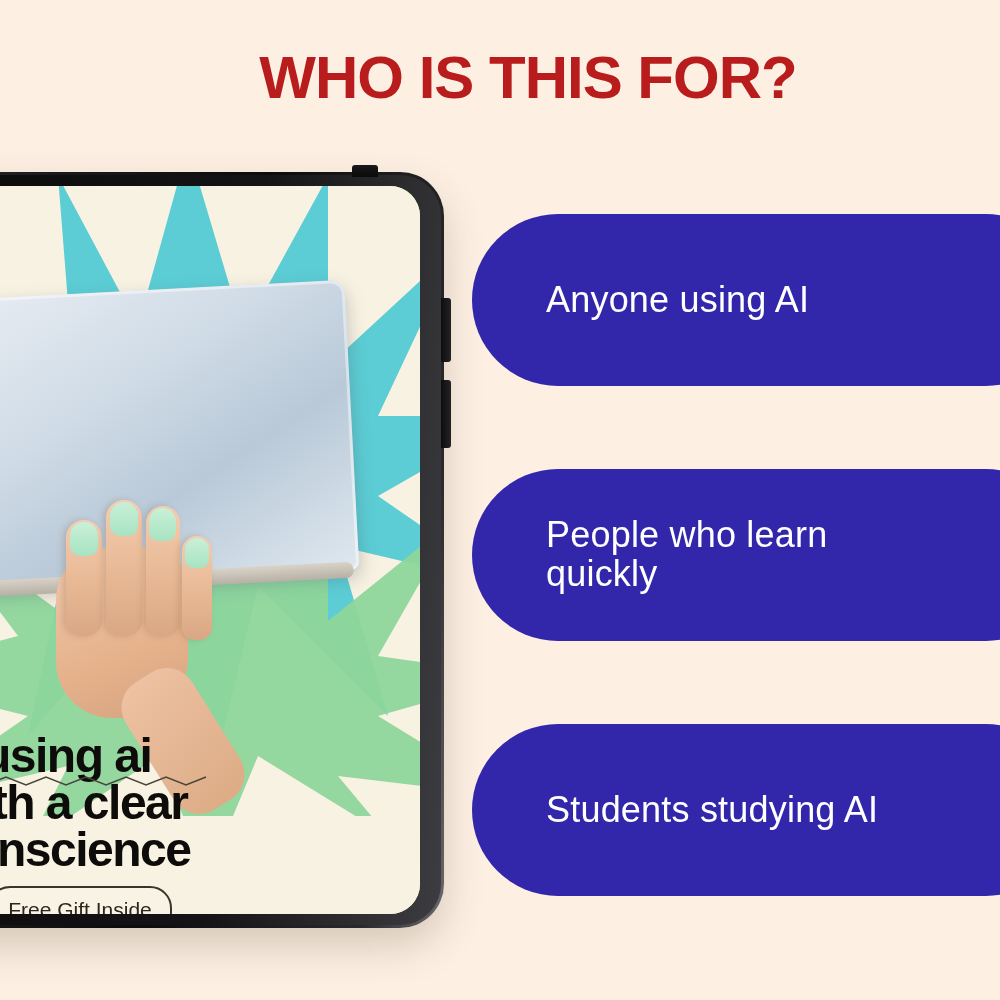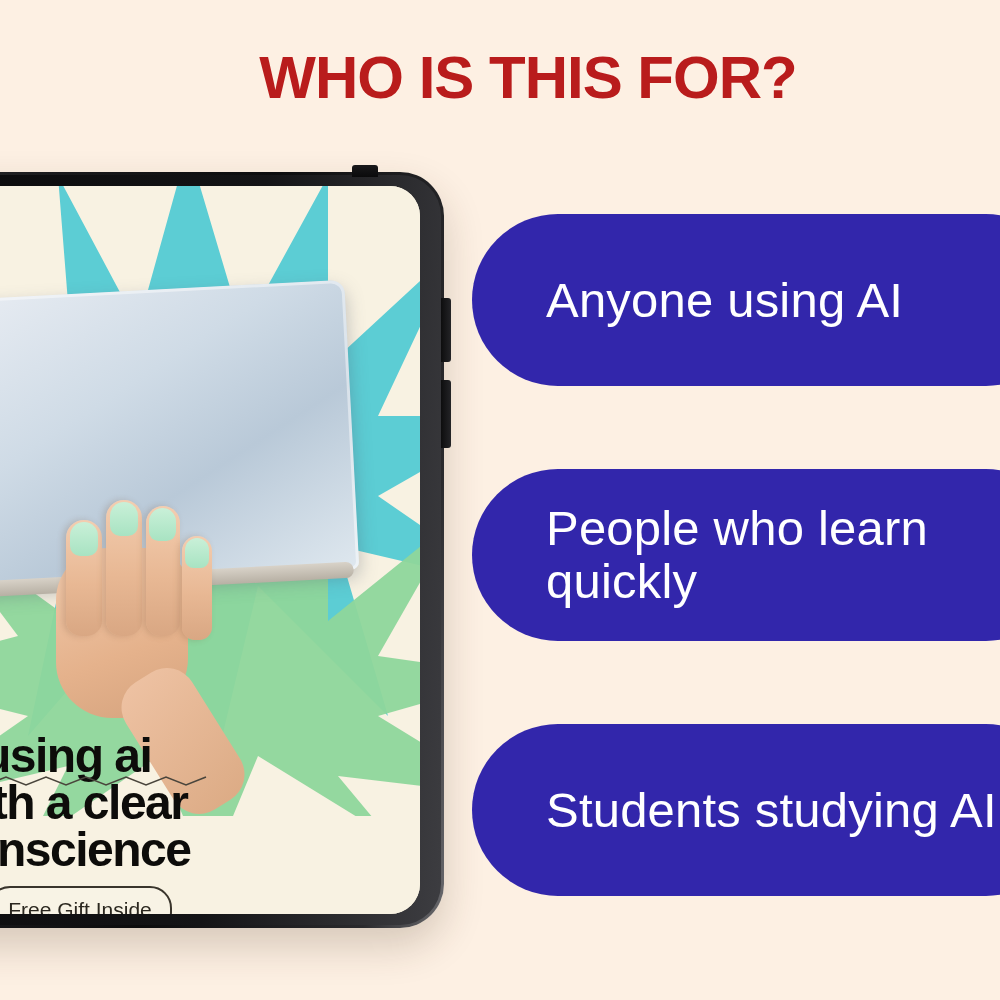--- a/index.html
+++ b/index.html
@@ -212,21 +212,21 @@
     display: flex;
     align-items: center;
     box-sizing: border-box;
     padding-left: 74px;
     padding-right: 40px;
   }
   .pill-label {
     color: #ffffff;
     font-family: "Liberation Sans", sans-serif;
     font-weight: 400;
-    font-size: 49px;
+    font-size: 36px;
     line-height: 1.08;
     letter-spacing: 0.2px;
   }
   #pill-1 { top: 214px; }
   #pill-2 { top: 469px; }
   #pill-3 { top: 724px; }
 </style>
 </head>
 <body>
 

